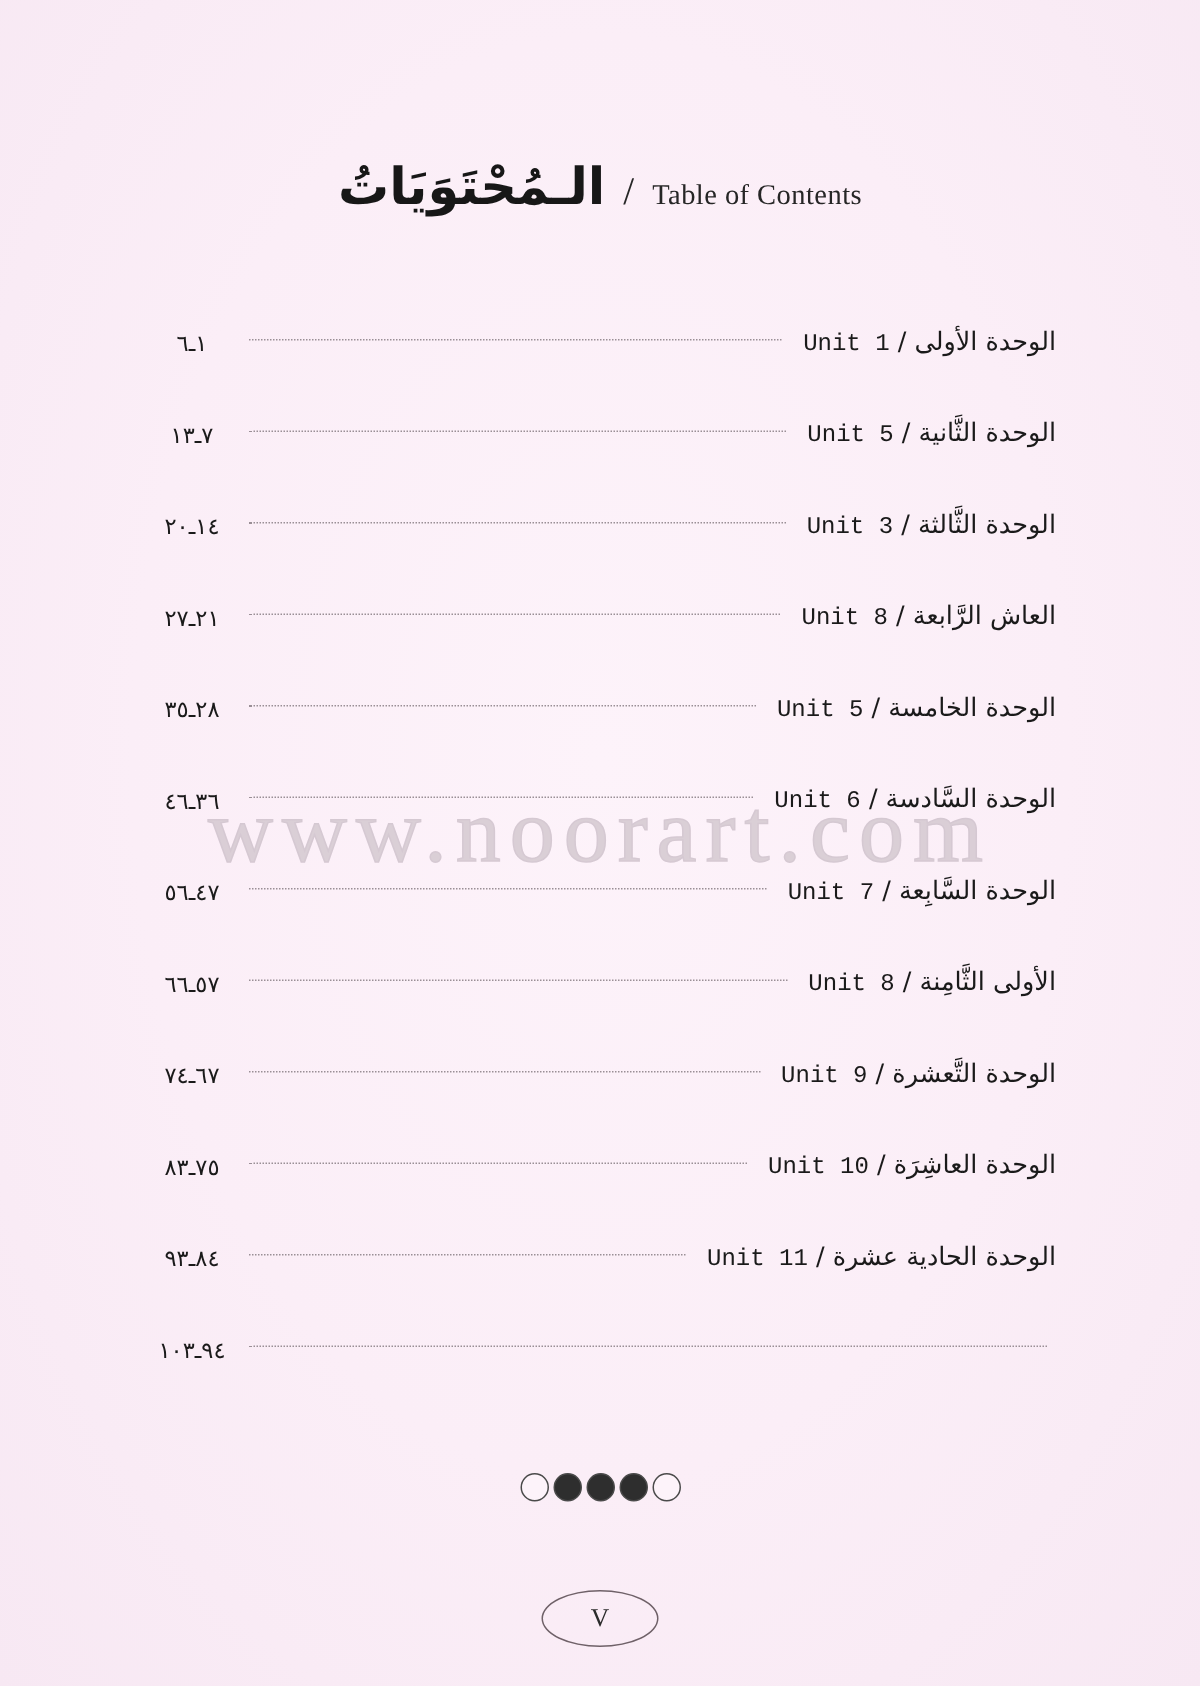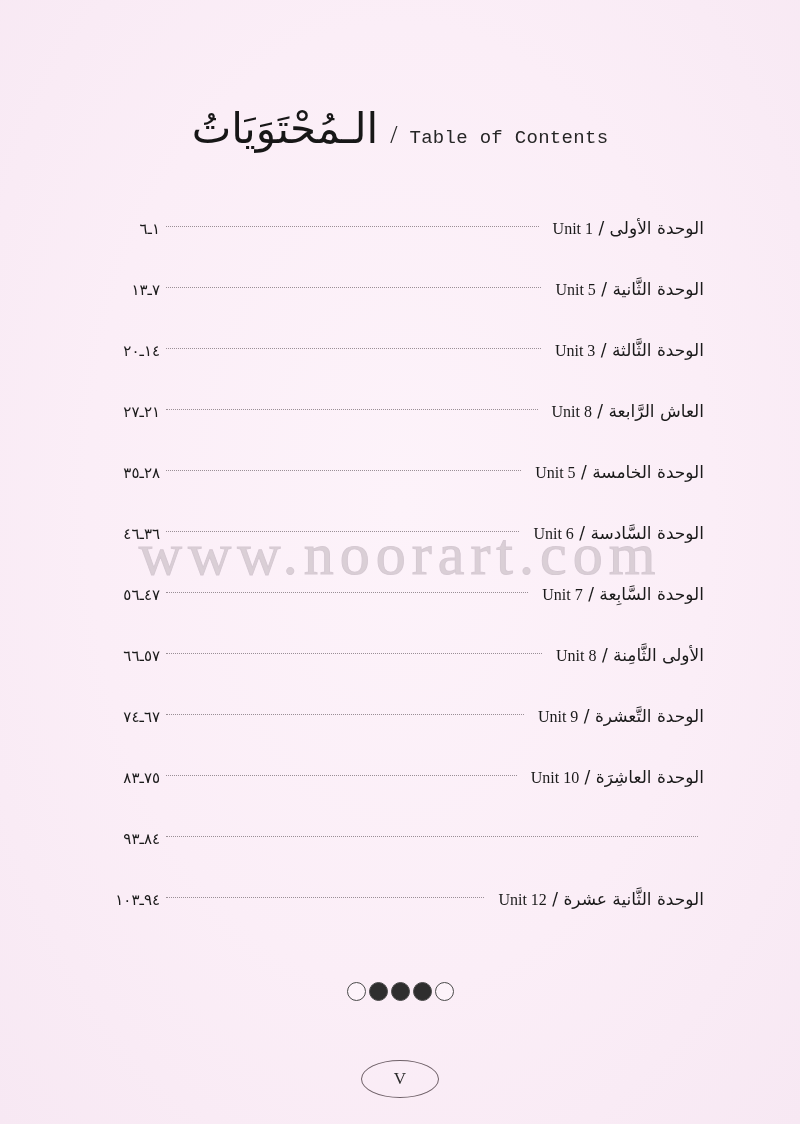--- a/index.html
+++ b/index.html
@@ -29,35 +29,35 @@
     top: 108px;
     left: 0;
     right: 0;
     display: flex;
     justify-content: center;
     align-items: baseline;
     gap: 10px;
     color: #1d1d1d;
   }
   .title-en {
-    font-family: Liberation Mono, monospace;
+    font-family: Liberation Serif, serif;
     font-size: 19px;
     letter-spacing: 0.3px;
     color: #262626;
     direction: ltr;
   }
   .title-sep {
     font-size: 26px;
     color: #262626;
     margin: 0 2px;
   }
   .title-ar {
     font-family: "DejaVu Sans", sans-serif;
-    font-size: 42px;
-    font-weight: normal;
+    font-size: 34px;
+    font-weight: bold;
     color: #171717;
     letter-spacing: 0px;
     line-height: 1;
   }
 
   
   .toc {
     position: absolute;
     top: 198px;
     left: 96px;
@@ -72,38 +72,38 @@
   }
   .toc-label {
     white-space: nowrap;
     font-family: "DejaVu Sans", sans-serif;
     font-size: 17px;
     color: #1a1a1a;
     padding-left: 8px;
     line-height: 1.1;
   }
   .toc-label .unit-en {
-    font-family: Liberation Serif, serif;
+    font-family: Liberation Mono, monospace;
     font-size: 16px;
     direction: ltr;
     unicode-bidi: embed;
   }
   .toc-dots {
     flex: 1 1 auto;
     border-bottom: 1px dotted #9a8f96;
     margin: 0 6px 6px 6px;
     height: 1px;
   }
   .toc-pages {
     white-space: nowrap;
     font-family: "DejaVu Sans", sans-serif;
     font-size: 15px;
     color: #1a1a1a;
     min-width: 64px;
-    text-align: right;
+    text-align: center;
     direction: rtl;
   }
 
   
   .watermark {
     position: absolute;
     top: 520px;
     left: 0;
     right: 0;
     text-align: center;
@@ -219,25 +219,25 @@
         <div class="toc-label"><span>الوحدة التَّعشرة</span> <span>/</span> <span class="unit-en">Unit 9</span></div>
         <div class="toc-dots"></div>
         <div class="toc-pages">٦٧ـ٧٤</div>
       </div>
       <div class="toc-row">
         <div class="toc-label"><span>الوحدة العاشِرَة</span> <span>/</span> <span class="unit-en">Unit 10</span></div>
         <div class="toc-dots"></div>
         <div class="toc-pages">٧٥ـ٨٣</div>
       </div>
       <div class="toc-row">
+        <div class="toc-label"><span>الوحدة الحادية عشرة</span> <span>/</span> <span class="unit-en">Unit 11</span></div>
         <div class="toc-dots"></div>
         <div class="toc-pages">٨٤ـ٩٣</div>
       </div>
       <div class="toc-row">
-        <div class="toc-label"><span>الوحدة الثَّانية عشرة</span> <span>/</span> <span class="unit-en">Unit 12</span></div>
         <div class="toc-dots"></div>
         <div class="toc-pages">٩٤ـ١٠٣</div>
       </div>
     </div>
 
   <div class="watermark">www.noorart.com</div>
 
   <div class="ornament">
       <span class="orn-dot"></span>
       <span class="orn-dot filled"></span>

